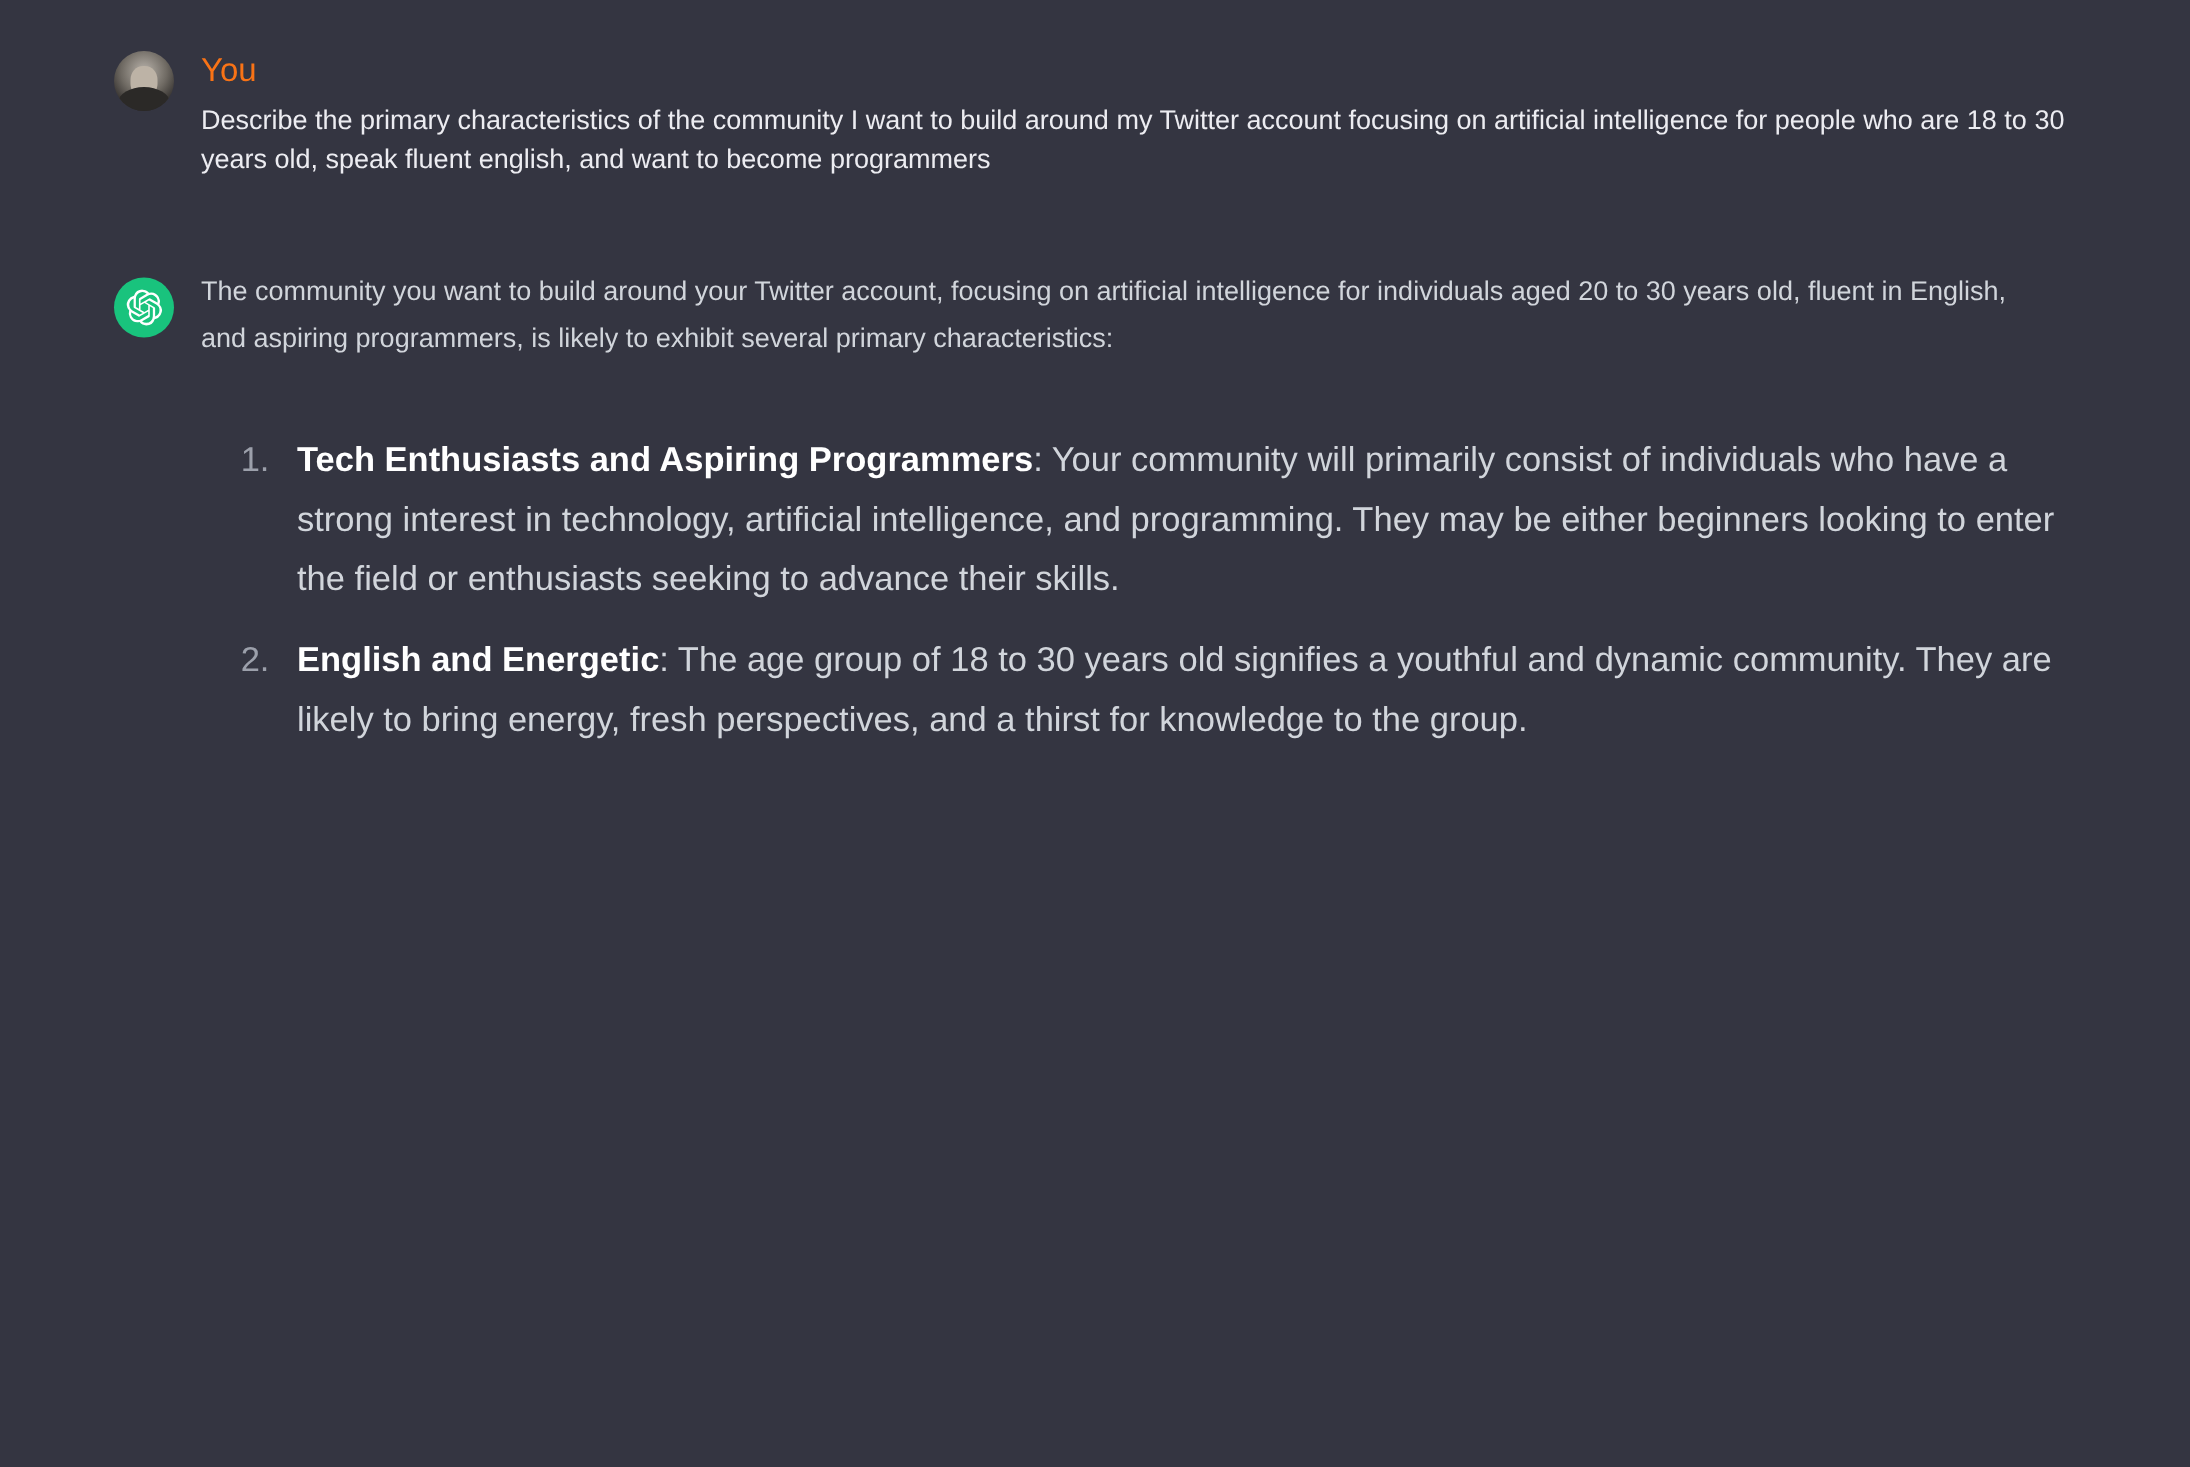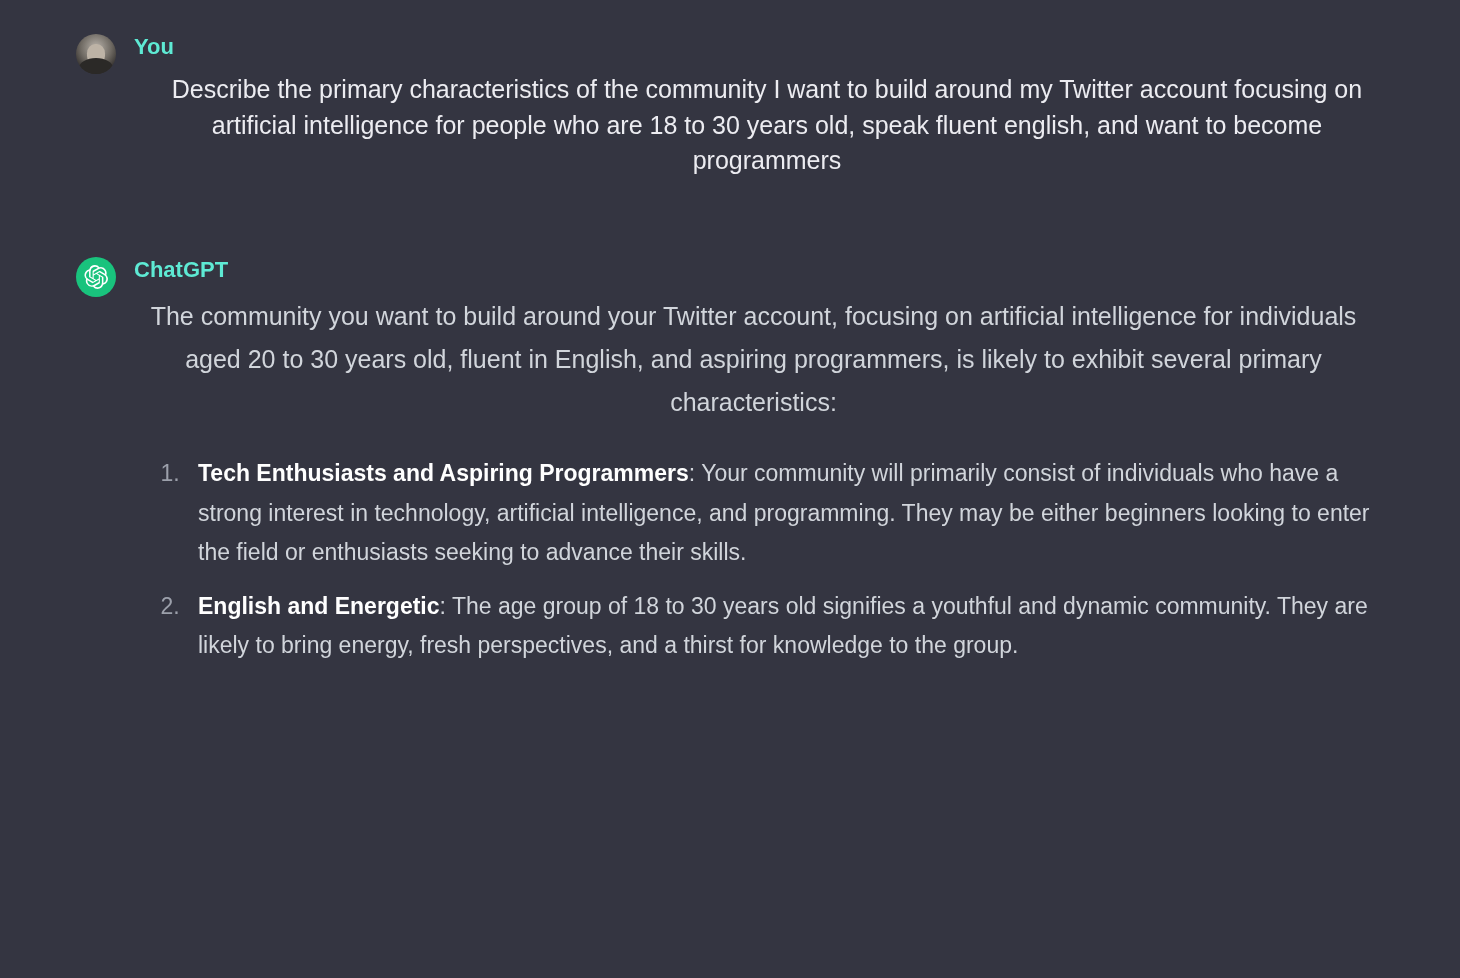--- a/index.html
+++ b/index.html
@@ -75,42 +75,41 @@
     width: 26px;
     height: 26px;
     display: block;
   }
   .body-col {
     flex: 1 1 auto;
     min-width: 0;
   }
   .sender {
     font-size: 22px;
-    font-weight: bold;
+    font-weight: normal;
     line-height: 1.2;
     margin: 6px 0 8px 0;
-    color: #5eead4;
+    color: #f97316;
   }
   .para {
-    font-size: 25px;
+    font-size: 18px;
     line-height: 1.47;
     color: #d1d5db;
-    margin: 12px;
-    text-align: center;
+    margin: 0;
   }
   .message-user .para {
     color: #ececf1;
     line-height: 1.42;
   }
   .assistant-body .para {
     line-height: 1.72;
     max-width: 1215px;
   }
   ol.points {
-    margin: 30px 0 0 0;
+    margin: 46px 0 0 0;
     padding-left: 52px;
     list-style: decimal;
   }
   ol.points li {
     font-size: 23px;
     line-height: 1.72;
     color: #d1d5db;
     margin-bottom: 14px;
     padding-left: 12px;
     max-width: 1215px;
@@ -140,21 +139,20 @@
 
   <div class="message message-assistant">
     <div class="avatar-col">
       <div class="avatar avatar-assistant">
         <svg viewBox="0 0 24 24" aria-hidden="true">
           <path fill="#ffffff" d="M21.55 10.02a5.42 5.42 0 0 0-.47-4.45 5.5 5.5 0 0 0-5.92-2.63A5.43 5.43 0 0 0 11.07 1a5.49 5.49 0 0 0-5.24 3.79 5.43 5.43 0 0 0-3.63 2.63 5.49 5.49 0 0 0 .68 6.44 5.42 5.42 0 0 0 .47 4.45 5.5 5.5 0 0 0 5.92 2.63A5.42 5.42 0 0 0 13.36 23a5.49 5.49 0 0 0 5.24-3.8 5.43 5.43 0 0 0 3.63-2.62 5.49 5.49 0 0 0-.68-6.44v-.12Zm-8.19 11.43a4.07 4.07 0 0 1-2.61-.94l.13-.07 4.33-2.5a.71.71 0 0 0 .36-.61v-6.1l1.83 1.06a.07.07 0 0 1 .04.05v5.06a4.08 4.08 0 0 1-4.08 4.05Zm-8.76-3.74a4.06 4.06 0 0 1-.49-2.73l.13.08 4.33 2.5a.7.7 0 0 0 .71 0l5.29-3.05v2.11a.08.08 0 0 1-.03.06l-4.38 2.53a4.08 4.08 0 0 1-5.56-1.5ZM3.46 8.3a4.07 4.07 0 0 1 2.13-1.79v5.15a.7.7 0 0 0 .35.61l5.26 3.04-1.83 1.06a.07.07 0 0 1-.06 0L4.95 13.8A4.08 4.08 0 0 1 3.46 8.3Zm15.04 3.5L13.2 8.72l1.83-1.05a.07.07 0 0 1 .07 0l4.38 2.53a4.07 4.07 0 0 1-.63 7.34v-5.15a.71.71 0 0 0-.35-.6Zm1.82-2.74-.13-.08-4.32-2.52a.71.71 0 0 0-.72 0L9.87 9.51V7.4a.07.07 0 0 1 .03-.06l4.38-2.52a4.07 4.07 0 0 1 6.04 4.22ZM8.87 12.8 7.04 11.75a.07.07 0 0 1-.04-.06V6.64a4.07 4.07 0 0 1 6.68-3.13l-.13.08-4.33 2.5a.71.71 0 0 0-.36.6v6.1Zm1-2.14 2.36-1.36 2.36 1.36v2.72l-2.36 1.36-2.36-1.36v-2.72Z"></path>
         </svg>
       </div>
     </div>
     <div class="body-col assistant-body">
-      <div class="sender">ChatGPT</div>
       <p class="para">The community you want to build around your Twitter account, focusing on artificial intelligence for individuals aged 20 to 30 years old, fluent in English, and aspiring programmers, is likely to exhibit several primary characteristics:</p>
       <ol class="points">
         <li>
           <b>Tech Enthusiasts and Aspiring Programmers</b><span>: Your community will primarily consist of individuals who have a strong interest in technology, artificial intelligence, and programming. They may be either beginners looking to enter the field or enthusiasts seeking to advance their skills.</span>
         </li>
         <li>
           <b>English and Energetic</b><span>: The age group of 18 to 30 years old signifies a youthful and dynamic community. They are likely to bring energy, fresh perspectives, and a thirst for knowledge to the group.</span>
         </li>
       </ol>
     </div>

